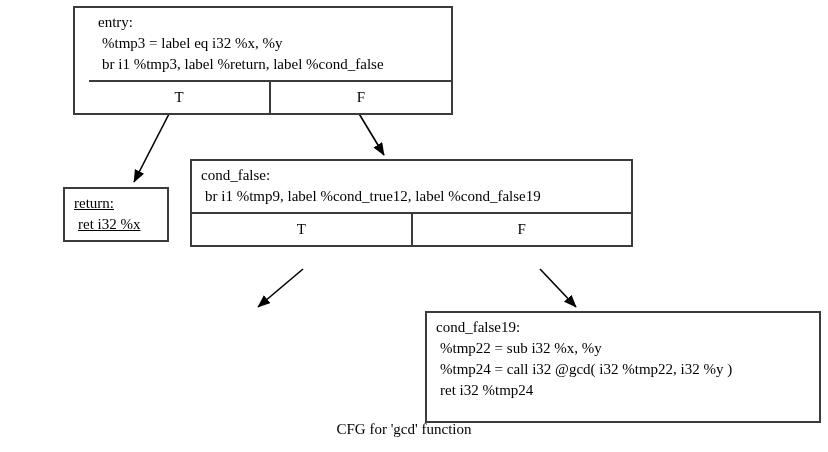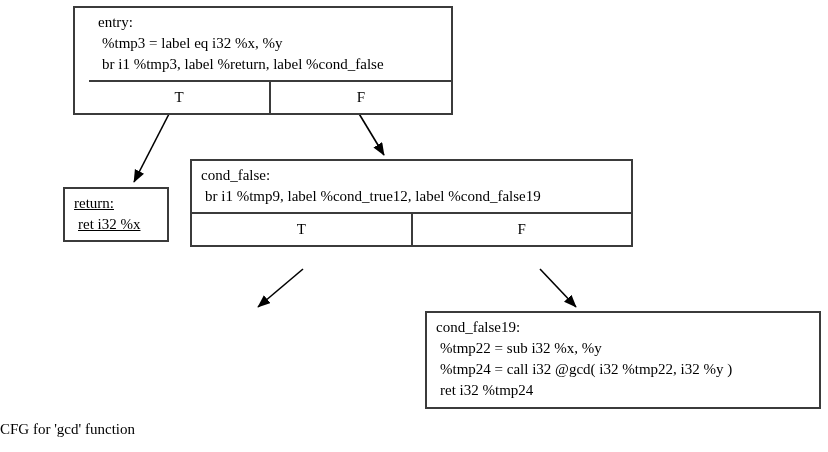--- a/index.html
+++ b/index.html
@@ -58,39 +58,39 @@
   }
   .port.port-right {
     border-left: 2px solid #3b3b3b;
   }
 
   
   #node-entry        { left: 73px;  top: 6px;   width: 380px; padding-left: 14px; }
   #node-return       { left: 63px;  top: 187px; width: 106px; text-decoration: underline; }
   #node-cond-false   { left: 190px; top: 159px; width: 443px; }
   #node-cond-true12  { left: 7px;   top: 311px; width: 394px; height: 101px; }
-  #node-cond-false19 { left: 425px; top: 311px; width: 396px; height: 98px; }
+  #node-cond-false19 { left: 425px; top: 311px; width: 396px; height: 112px; }
 
   
   #edges {
     position: absolute;
     left: 0;
     top: 0;
     width: 828px;
     height: 452px;
     pointer-events: none;
   }
 
   
   #caption {
     position: absolute;
     left: 0;
     top: 421px;
     width: 808px;
-    text-align: left;
+    text-align: center;
     font-size: 15px;
     color: #000000;
   }
 </style>
 </head>
 <body>
 
 <div id="canvas">
 
   <svg id="edges" viewBox="0 0 828 452" xmlns="http://www.w3.org/2000/svg">

